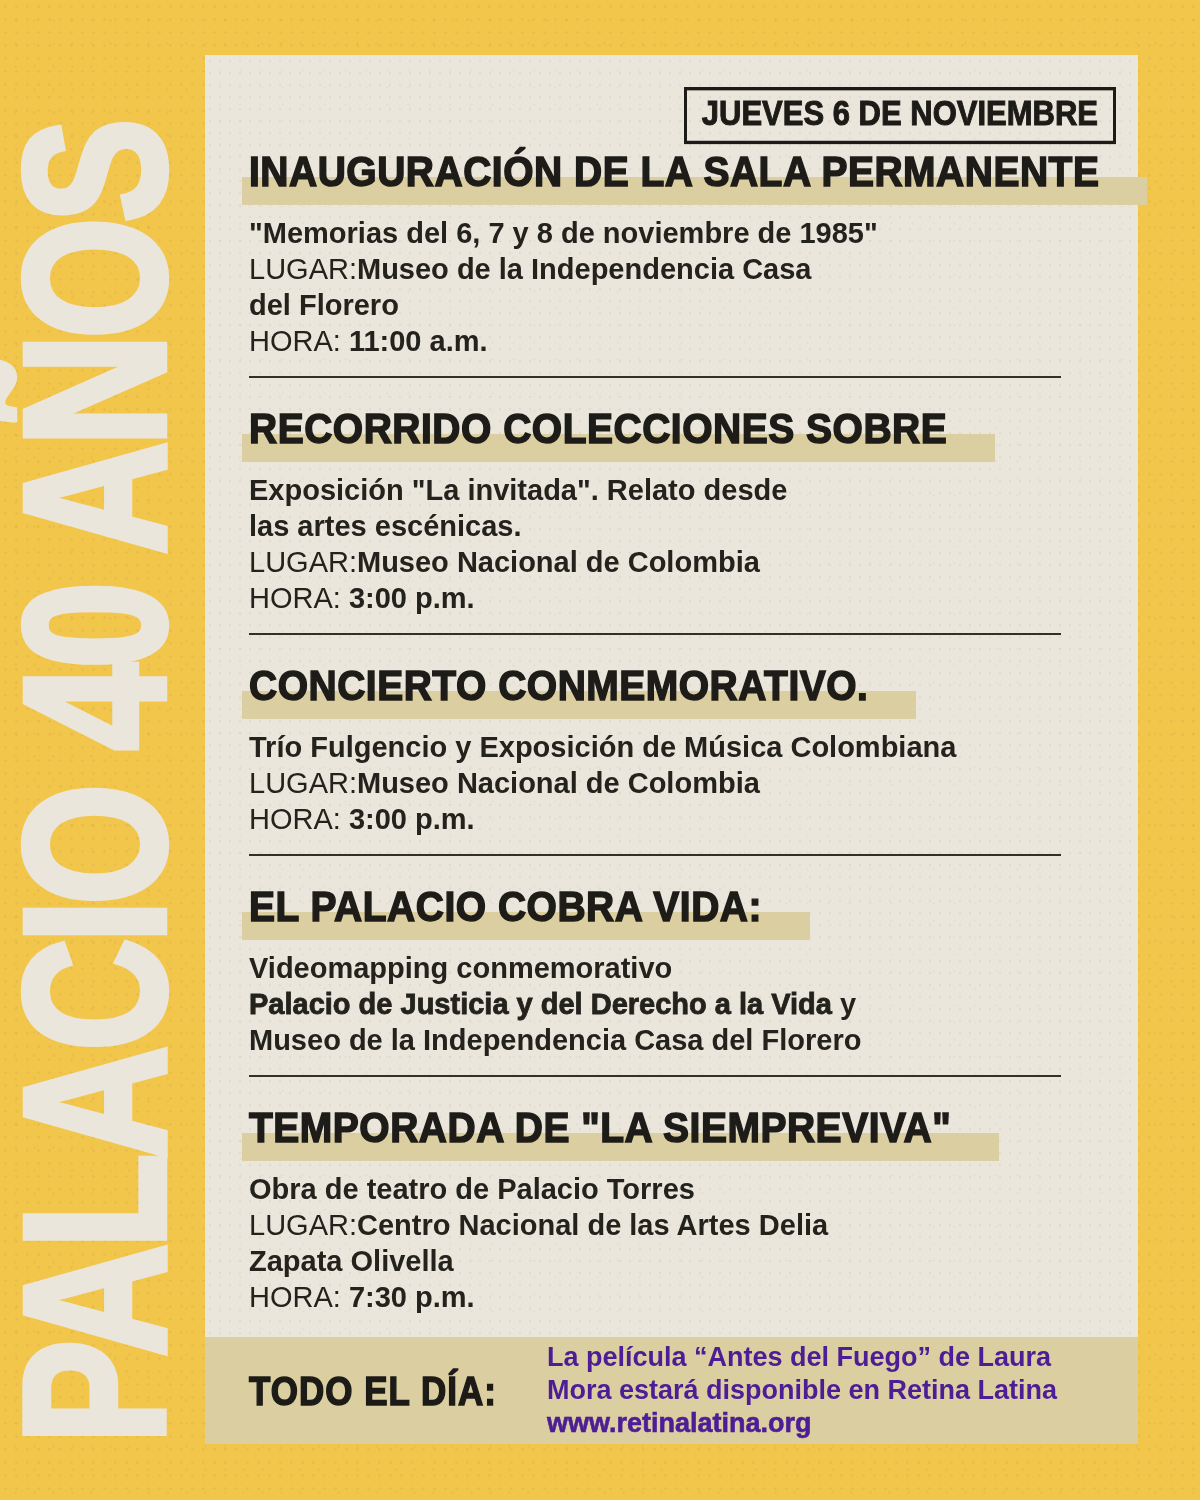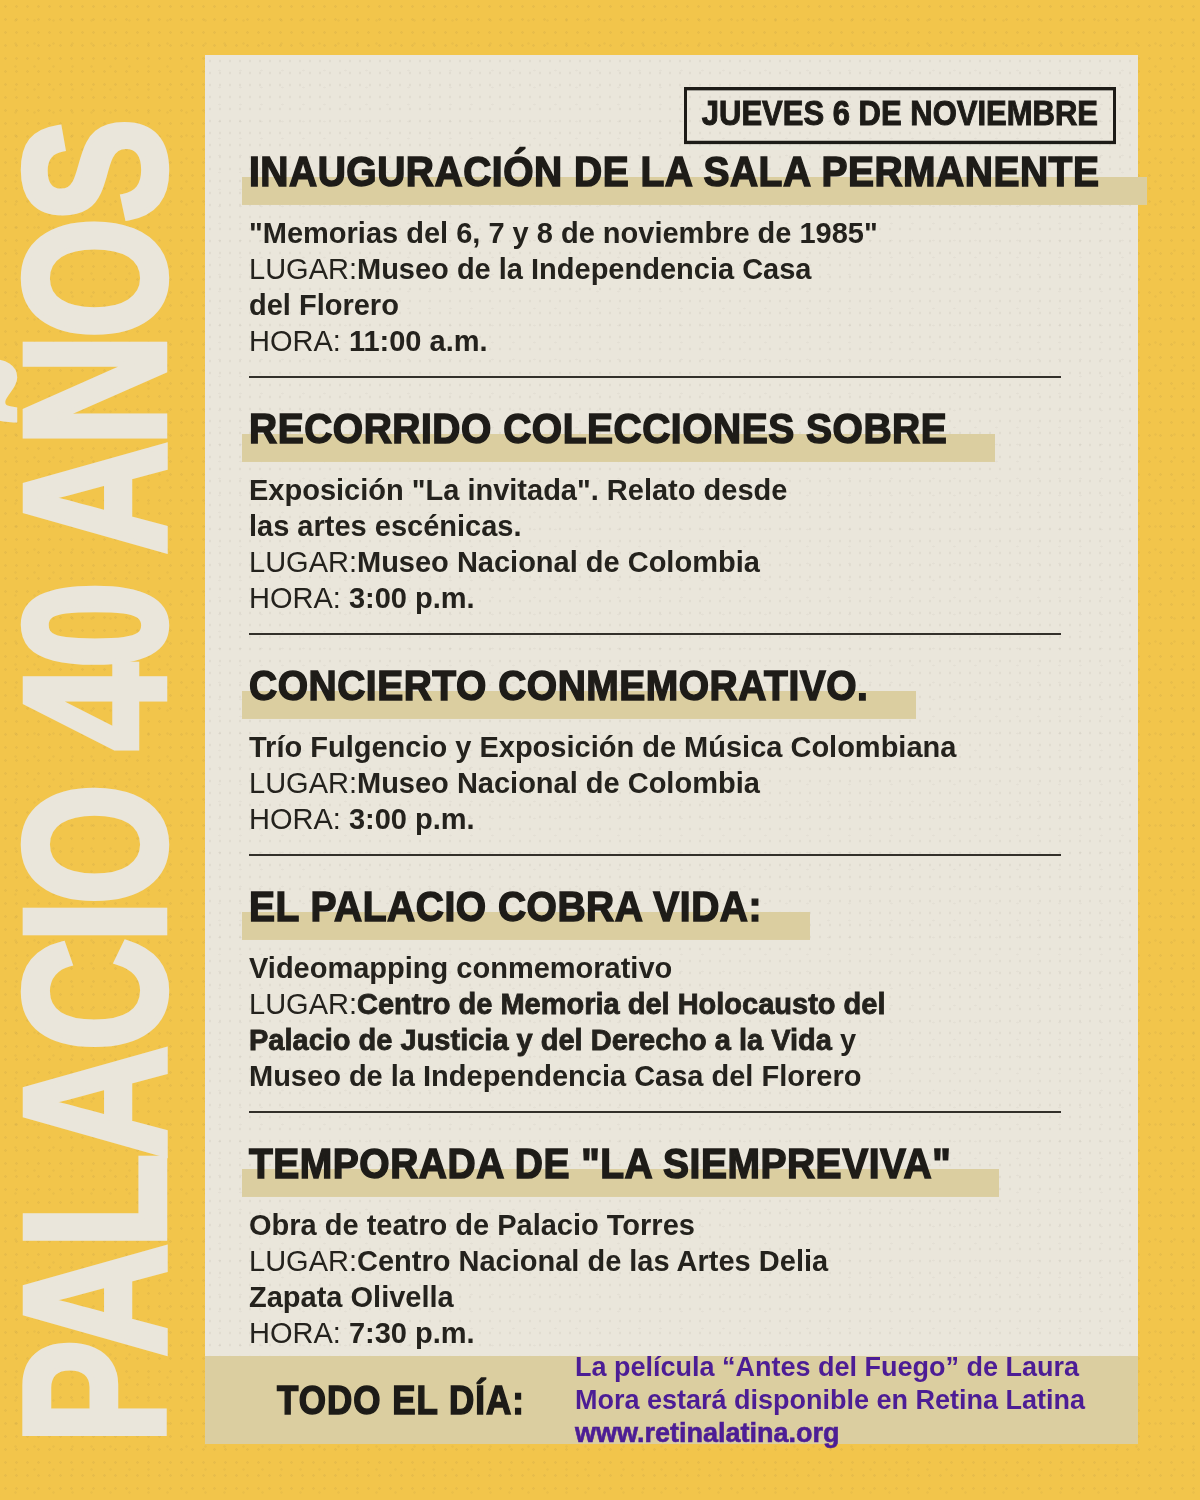--- a/index.html
+++ b/index.html
@@ -70,23 +70,23 @@
 
   .ev-body{font-size:29px;}
   .body-line{line-height:36px;min-height:36px;white-space:nowrap;}
   .seg-label{font-weight:400;}
   .seg-bold{font-weight:700;}
   .seg-xbold{font-weight:700;-webkit-text-stroke:.8px currentColor;}
 
   .divider{height:2px;background:#33302A;width:812px;margin:17px 0 26px 0;}
 
   .footer{
-    position:absolute;left:0;right:0;bottom:0;height:88px;
+    position:absolute;left:0;right:0;bottom:0;height:107px;
     background:var(--tan);
-    display:flex;align-items:center;padding-left:28px;
+    display:flex;align-items:center;
   }
   .footer-label{
     flex:0 0 auto;margin-left:44px;width:250px;
     font-weight:bold;font-size:35px;letter-spacing:1px;color:#1D1B17;
     -webkit-text-stroke:1.3px #1D1B17;
     transform:scaleY(1.15);transform-origin:left center;
     white-space:nowrap;
   }
   .footer-text{margin-left:48px;font-size:27px;line-height:33px;color:#4c1d95;font-weight:700;}
   .footer-line{display:block;}
@@ -139,21 +139,20 @@
               <div class="body-line"><span class="seg-label">HORA: </span><span class="seg-bold">3:00 p.m.</span></div>
             </div>
           </div>
           <div class="divider"></div>
           <div class="section">
             <div class="ev-title">
               <div class="title-line-wrap"><span class="title-line">EL PALACIO COBRA VIDA:</span></div>
             </div>
             <div class="ev-body">
               <div class="body-line"><span class="seg-bold">Videomapping conmemorativo</span></div>
-              <div class="body-line"><span class="seg-label">LUGAR:</span><span class="seg-xbold">Centro de Memoria del Holocausto del</span></div>
               <div class="body-line"><span class="seg-xbold">Palacio de Justicia y del Derecho a la Vida</span><span class="seg-bold"> y</span></div>
               <div class="body-line"><span class="seg-bold">Museo de la Independencia Casa del Florero</span></div>
             </div>
           </div>
           <div class="divider"></div>
           <div class="section">
             <div class="ev-title">
               <div class="title-line-wrap"><span class="title-line">TEMPORADA DE "LA SIEMPREVIVA"</span></div>
             </div>
             <div class="ev-body">

